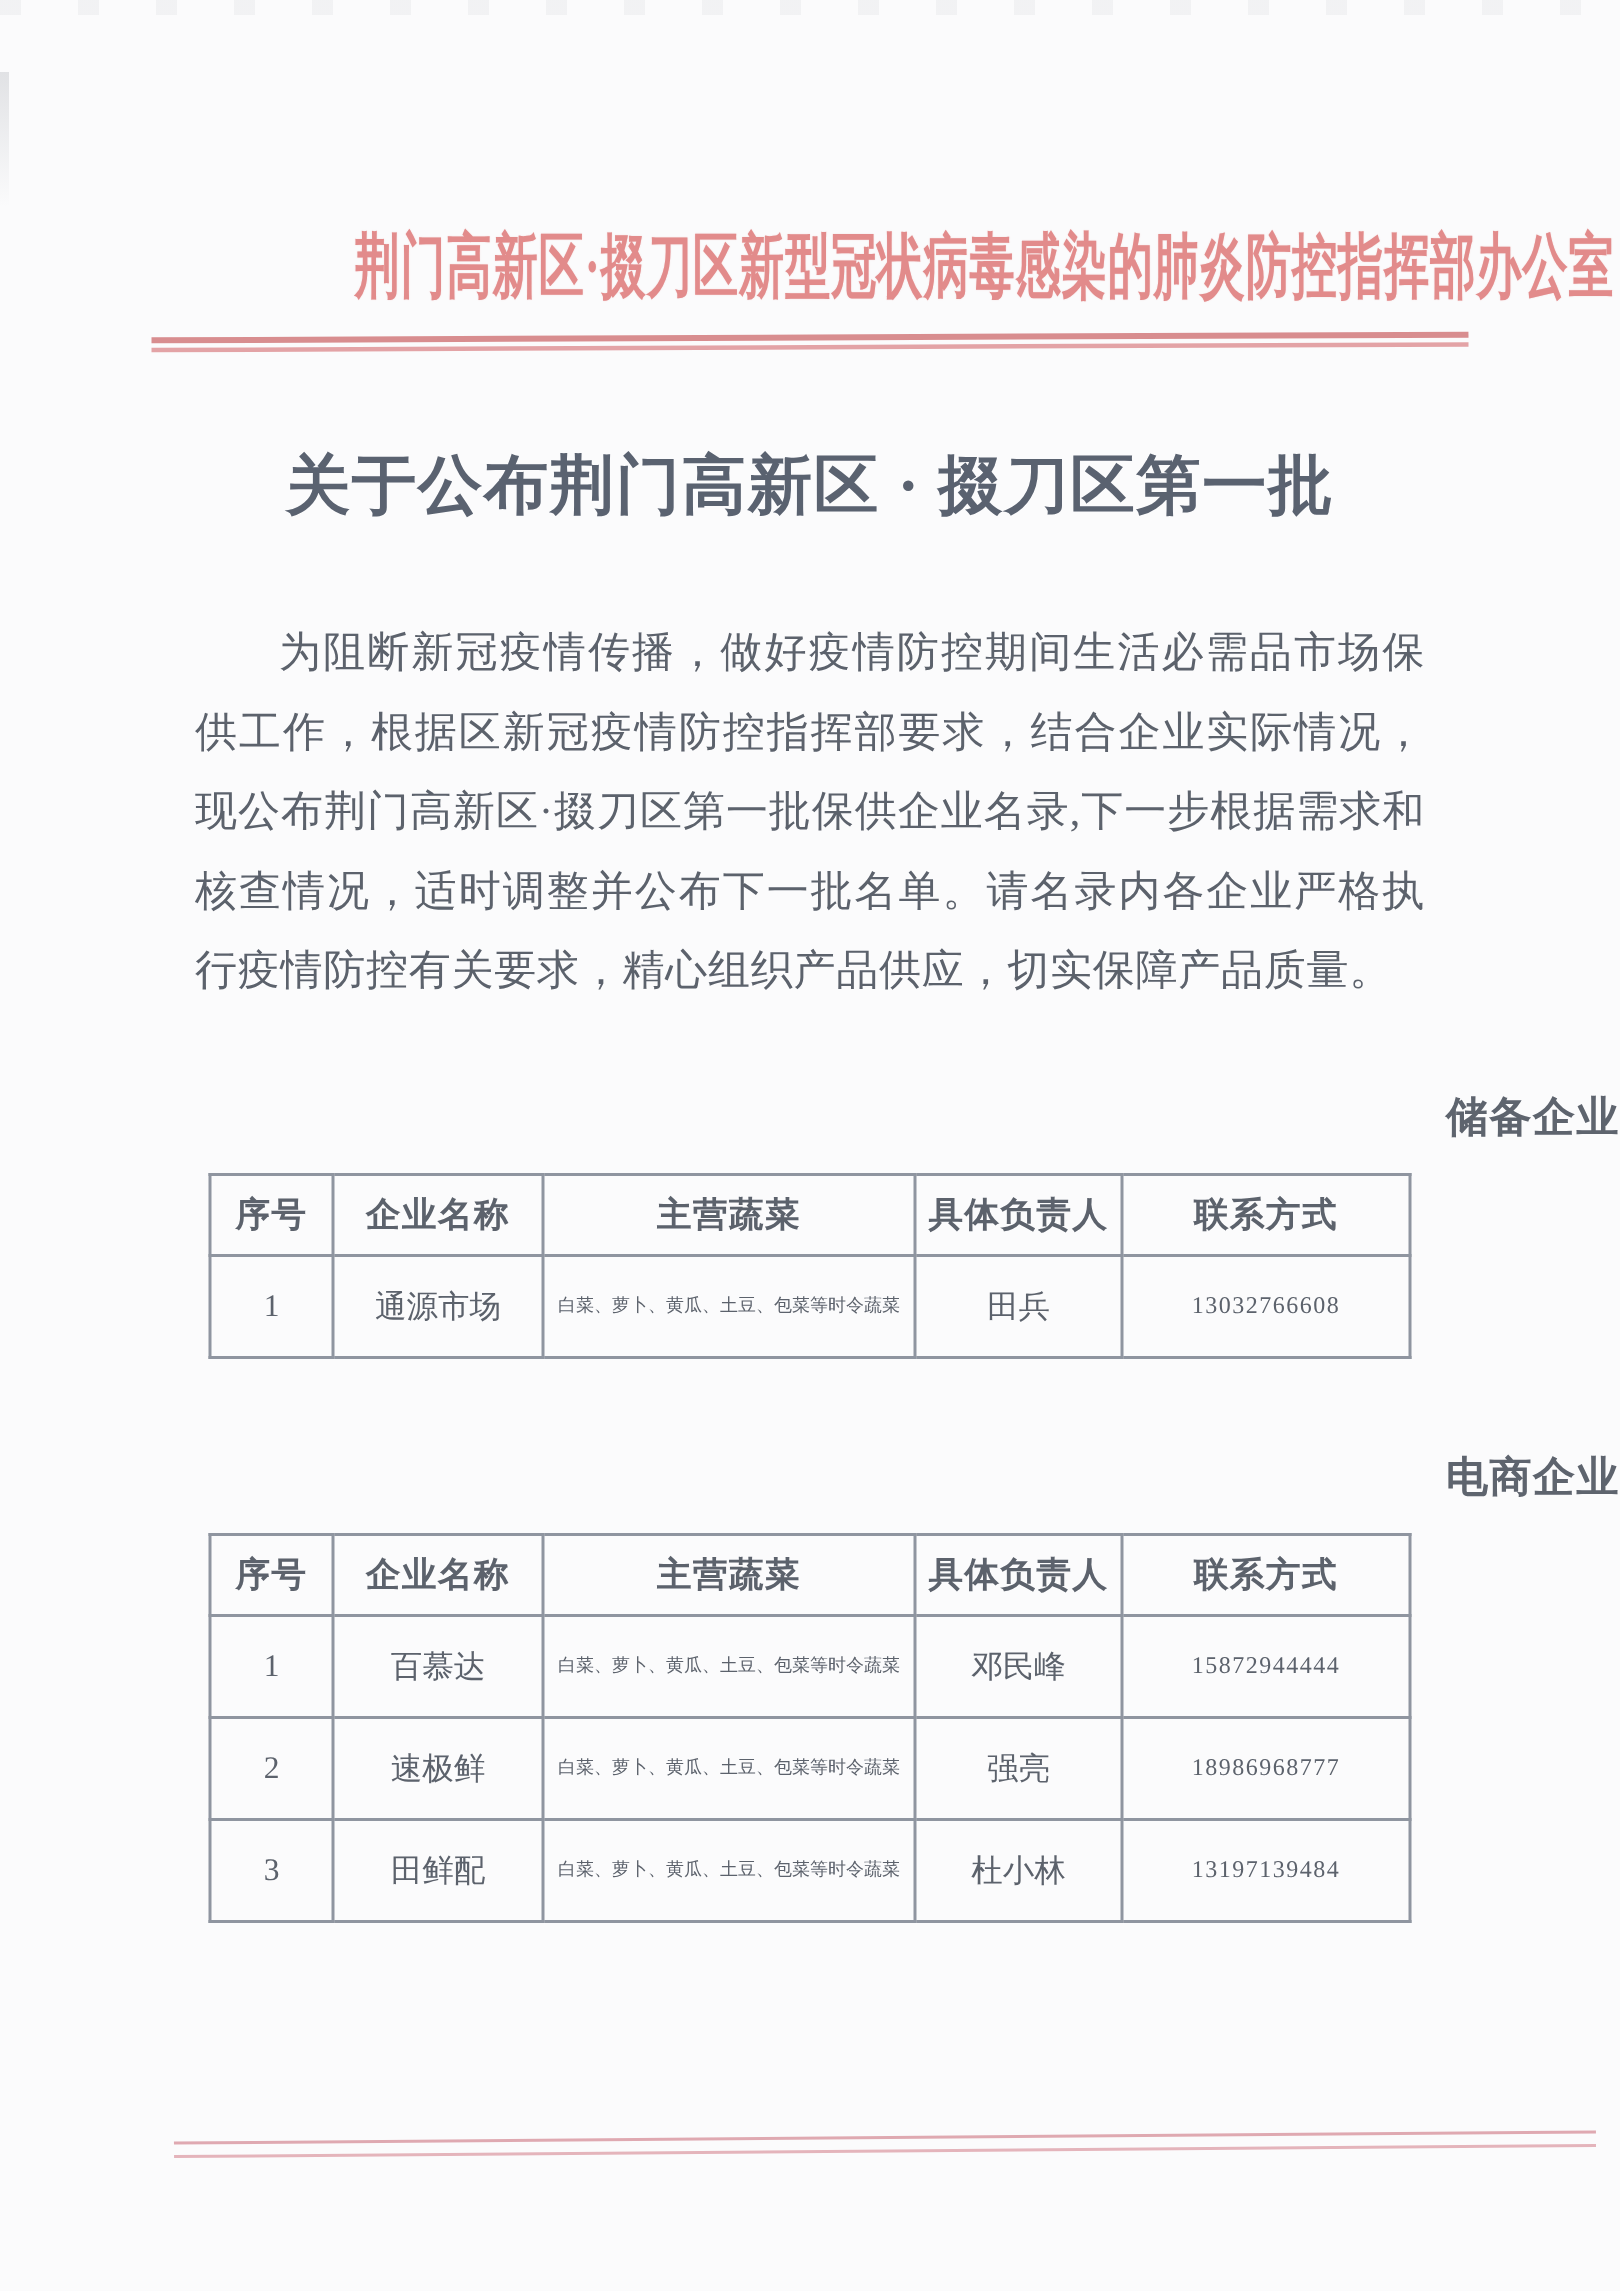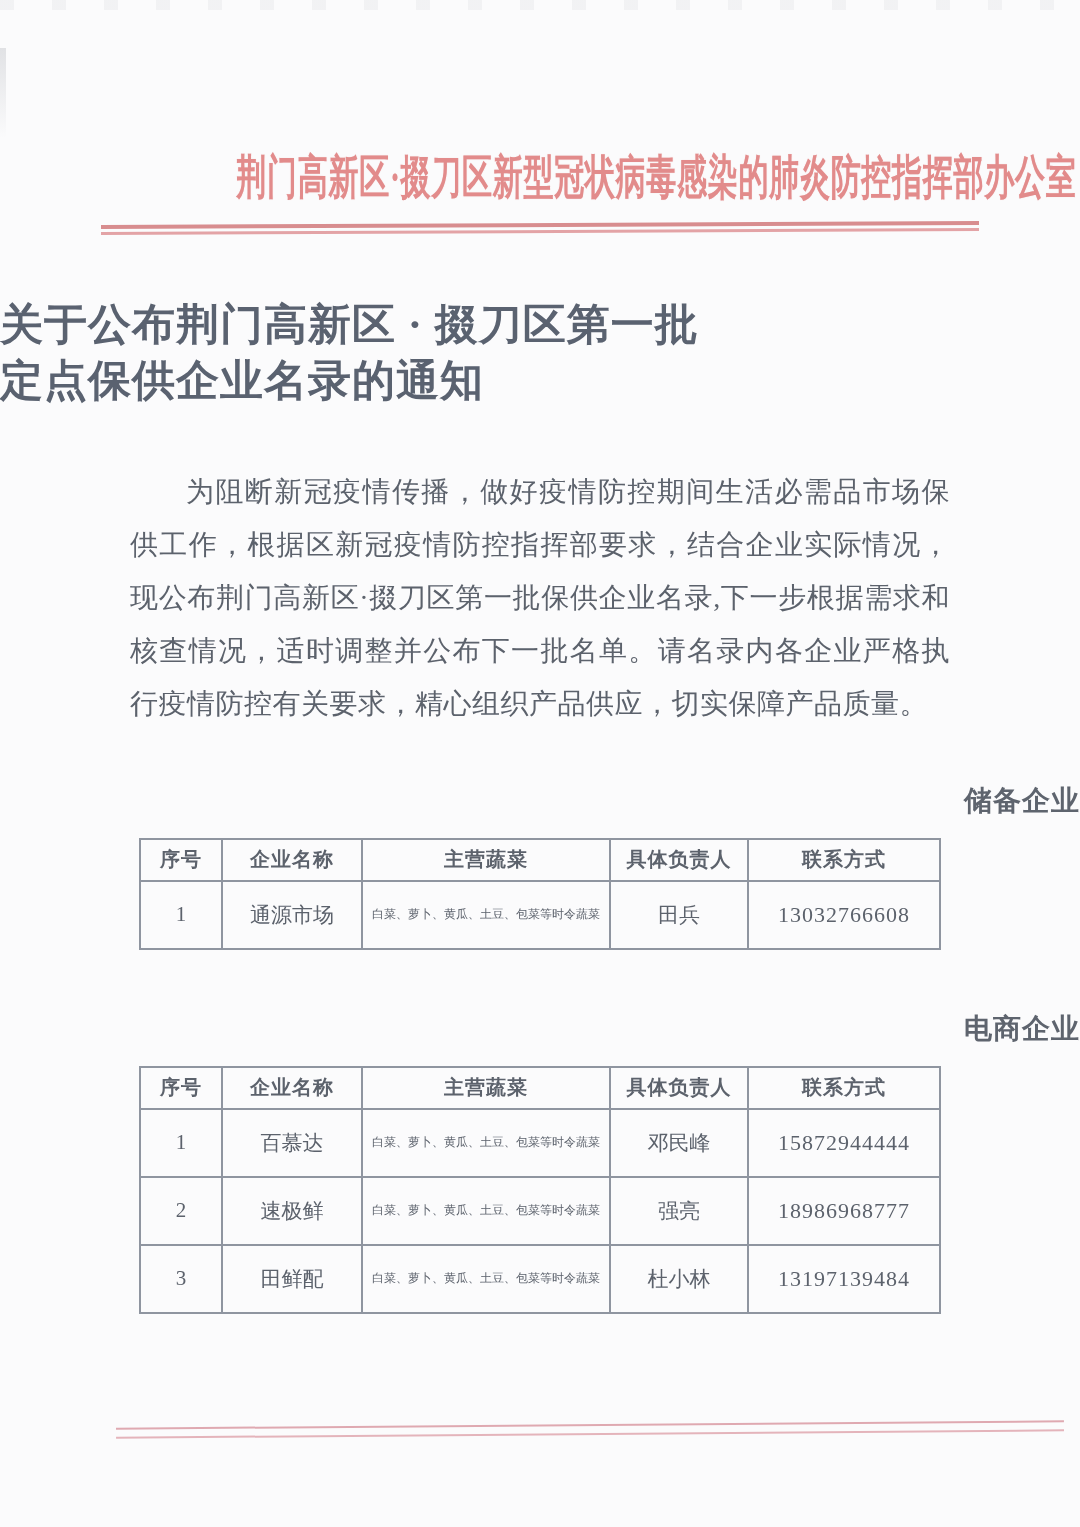--- a/index.html
+++ b/index.html
@@ -45,20 +45,21 @@
     width: 878px;
     margin: 14px auto 0 auto;
     transform: rotate(-0.25deg);
   }
   .red-rule .rule-thick { height: 4px; background: #d88d8f; }
   .red-rule .rule-thin  { height: 3px; background: #e3a3a6; margin-top: 3px; }
 
   
   .doc-title {
     margin-top: 64px;
+    text-align: center;
     font-size: 43px;
     font-weight: bold;
     color: #5a6270;
     line-height: 1.3;
     letter-spacing: 1px;
   }
 
   
   .doc-body {
     width: 820px;
@@ -94,28 +95,28 @@
   .doc-table col.c3 { width: 138px; }
   .doc-table col.c4 { width: 192px; }
   .doc-table th, .doc-table td {
     border: 2px solid #8f95a0;
     text-align: center;
     vertical-align: middle;
     color: #5c626c;
     padding: 2px 4px;
   }
   .doc-table th {
-    height: 42px;
-    font-size: 20px;
+    height: 54px;
+    font-size: 23px;
     font-weight: bold;
     letter-spacing: 1px;
   }
   .doc-table td { height: 68px; font-size: 21px; }
   .doc-table td.veg { font-size: 12px; line-height: 27px; padding: 4px 6px; }
-  .doc-table td.phone { font-size: 22px; letter-spacing: 1px; }
+  .doc-table td.phone { font-size: 16px; letter-spacing: 1px; }
 
   
   .bottom-rule {
     position: absolute;
     top: 1424px;
     left: 116px;
     width: 948px;
     transform: rotate(-0.45deg);
   }
   .bottom-rule .line1 { height: 2px; background: #dfa9b1; }
@@ -132,21 +133,20 @@
   <div class="letterhead">
     <div class="org-line">荆门高新区·掇刀区新型冠状病毒感染的肺炎防控指挥部办公室</div>
     <div class="red-rule">
       <div class="rule-thick"></div>
       <div class="rule-thin"></div>
     </div>
   </div>
 
   <div class="doc-title">
     <div>关于公布荆门高新区 · 掇刀区第一批</div>
-    <div>定点保供企业名录的通知</div>
   </div>
 
   <p class="doc-body">为阻断新冠疫情传播，做好疫情防控期间生活必需品市场保供工作，根据区新冠疫情防控指挥部要求，结合企业实际情况，现公布荆门高新区·掇刀区第一批保供企业名录,下一步根据需求和核查情况，适时调整并公布下一批名单。请名录内各企业严格执行疫情防控有关要求，精心组织产品供应，切实保障产品质量。</p>
 
   <div class="section section-reserve">
     <div class="section-title">储备企业</div>
     <table class="doc-table">
       <colgroup>
           <col class="c0">
           <col class="c1">

